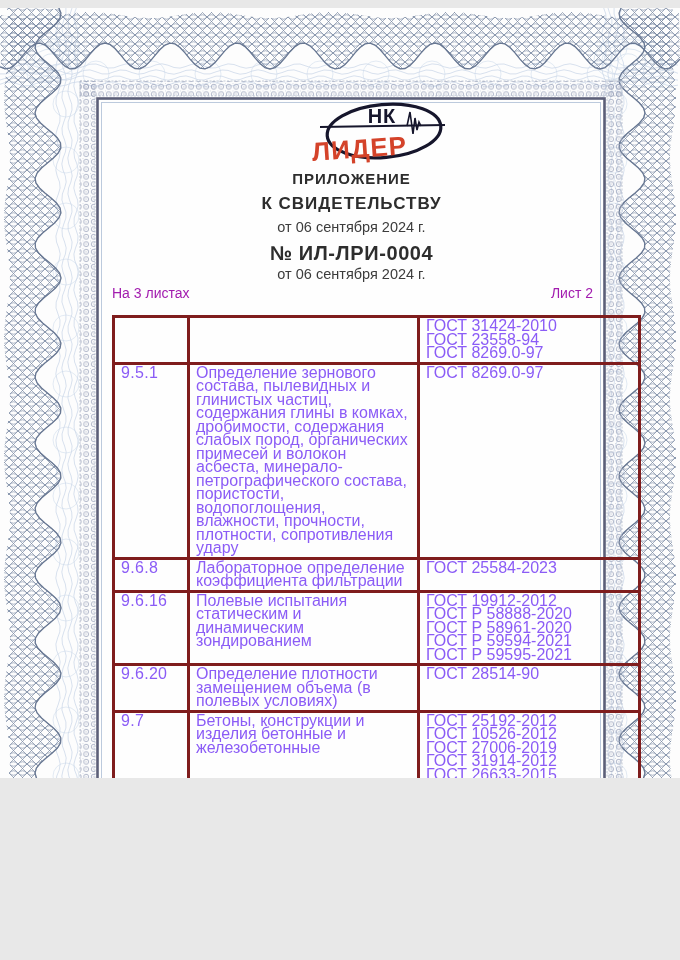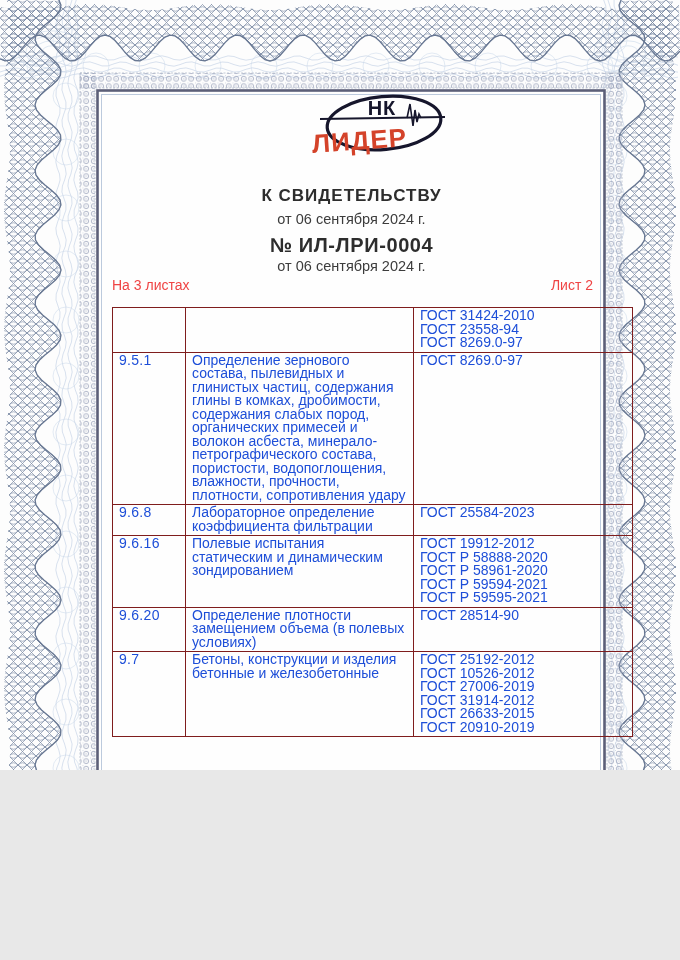--- a/index.html
+++ b/index.html
@@ -2,50 +2,50 @@
 <html><head>
 <meta charset="utf-8">
 <style>
   html,body{margin:0;padding:0;background:#e8e8e8;}
   .page{
     position:relative;
     width:680px;height:770px;
     background:#fdfdfd;
     font-family:"Liberation Sans", sans-serif;
     overflow:hidden;
-    margin:0 auto;
+    margin:8px auto;
   }
   .border-svg{position:absolute;left:0;top:0;z-index:0;}
   .content{position:absolute;left:0;top:0;width:680px;height:960px;z-index:1;}
 
   .logo-box{position:absolute;left:308px;top:90px;width:146px;height:72px;}
 
   .hdr{position:absolute;left:100px;width:503px;text-align:center;color:#2d2d2d;}
   .hdr-title1{top:162px;font-size:15px;font-weight:bold;letter-spacing:1px;}
   .hdr-title2{top:186px;font-size:17px;font-weight:bold;letter-spacing:1px;}
   .hdr-date1{top:211px;font-size:14.5px;color:#3c3c3c;}
   .hdr-num{top:234px;font-size:20px;font-weight:bold;letter-spacing:.6px;}
   .hdr-date2{top:258px;font-size:14.5px;color:#3c3c3c;}
 
   .sheet-line{
     position:absolute;left:112px;top:277px;width:481px;
     display:flex;justify-content:space-between;
-    font-size:14px;color:#ef4444;
+    font-size:14px;color:#a21caf;
   }
 
   table.gost-table{
     position:absolute;left:112px;top:307px;
     width:481px;border-collapse:collapse;table-layout:fixed;
     background:transparent;
   }
   table.gost-table td{
-    border:1px solid #7f1d1d;
+    border:3px solid #7f1d1d;
     padding:1px 6px 2px 6px;
-    font-size:14px;line-height:13.5px;
-    vertical-align:top;color:#1d4ed8;
+    font-size:16px;line-height:13.5px;
+    vertical-align:top;color:#8b5cf6;
     overflow:hidden;
   }
   td.c-num{width:60px;letter-spacing:.3px;}
   td.c-desc{width:215px;}
   td.c-gost{width:206px;white-space:nowrap;}
   .gline{white-space:nowrap;}
 </style>
 </head>
 <body>
 
@@ -180,20 +180,21 @@
     <div class="logo-box">
       <svg width="146" height="72" viewBox="0 0 146 72">
         <ellipse cx="76" cy="33" rx="57" ry="26.5" transform="rotate(-5 76 33)" fill="none" stroke="#16162c" stroke-width="3.2"></ellipse>
         <line x1="12" y1="29" x2="137" y2="27" stroke="#16162c" stroke-width="2"></line>
         <polyline points="99,28 102,14 105,36 107,20 109,32 111,24 113,28" fill="none" stroke="#16162c" stroke-width="1.6"></polyline>
         <text x="74" y="25" text-anchor="middle" font-family="Liberation Sans, sans-serif" font-size="20" font-weight="bold" letter-spacing="1" fill="#16162c">НК</text>
         <text x="4" y="59" transform="rotate(-4 60 52)" font-family="Liberation Sans, sans-serif" font-size="26" font-weight="bold" letter-spacing="1" fill="#d4432a">ЛИДЕР</text>
       </svg>
     </div>
 
+    <div class="hdr hdr-title1">ПРИЛОЖЕНИЕ</div>
     <div class="hdr hdr-title2">К СВИДЕТЕЛЬСТВУ</div>
     <div class="hdr hdr-date1">от 06 сентября 2024 г.</div>
     <div class="hdr hdr-num">№ ИЛ-ЛРИ-0004</div>
     <div class="hdr hdr-date2">от 06 сентября 2024 г.</div>
 
     <div class="sheet-line">
       <span>На 3 листах</span>
       <span>Лист 2</span>
     </div>
 

